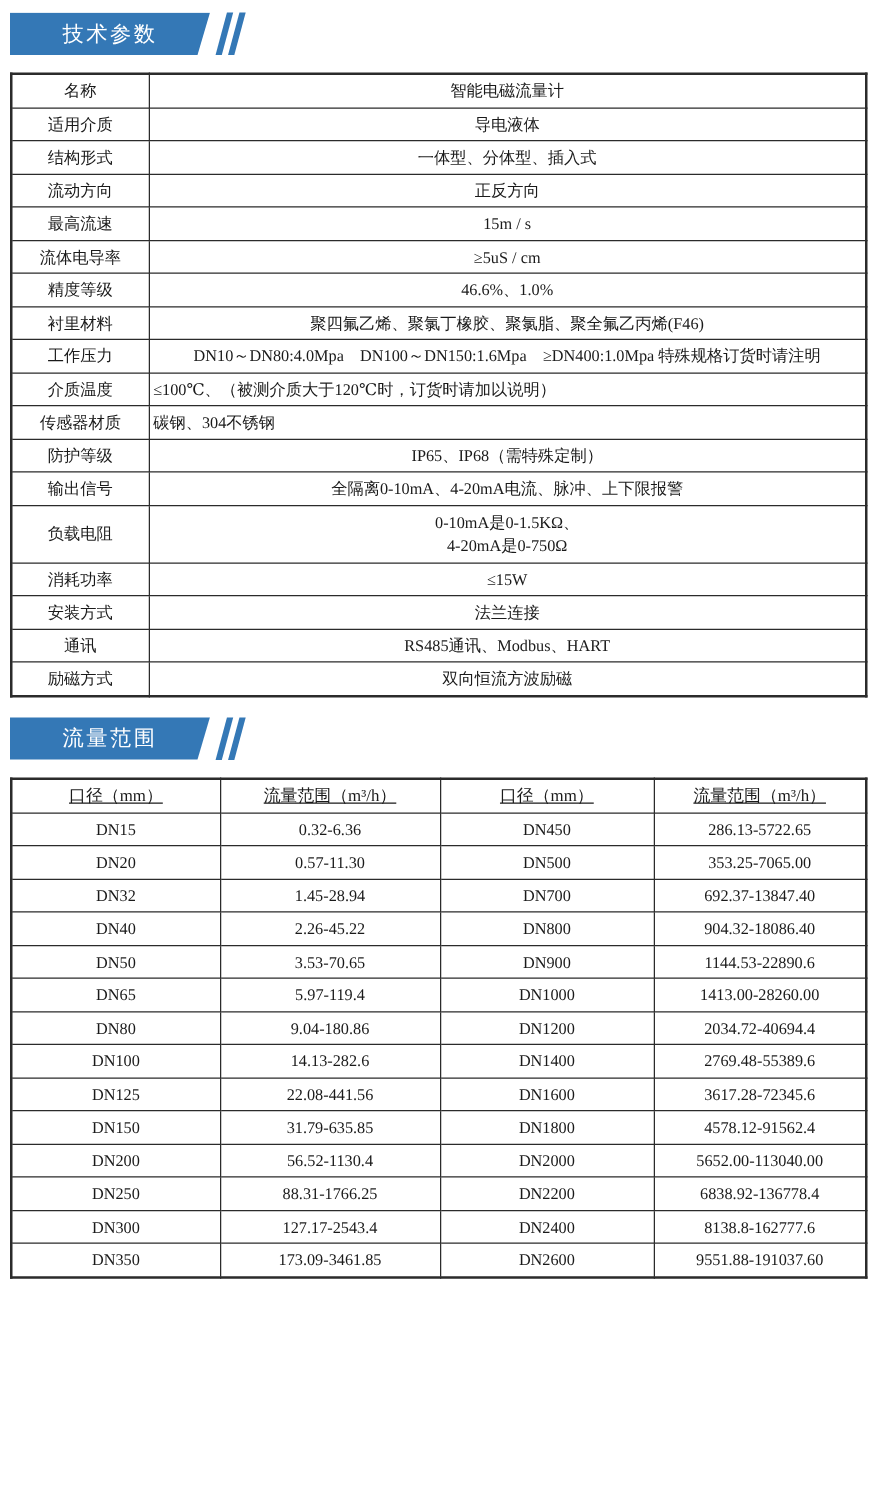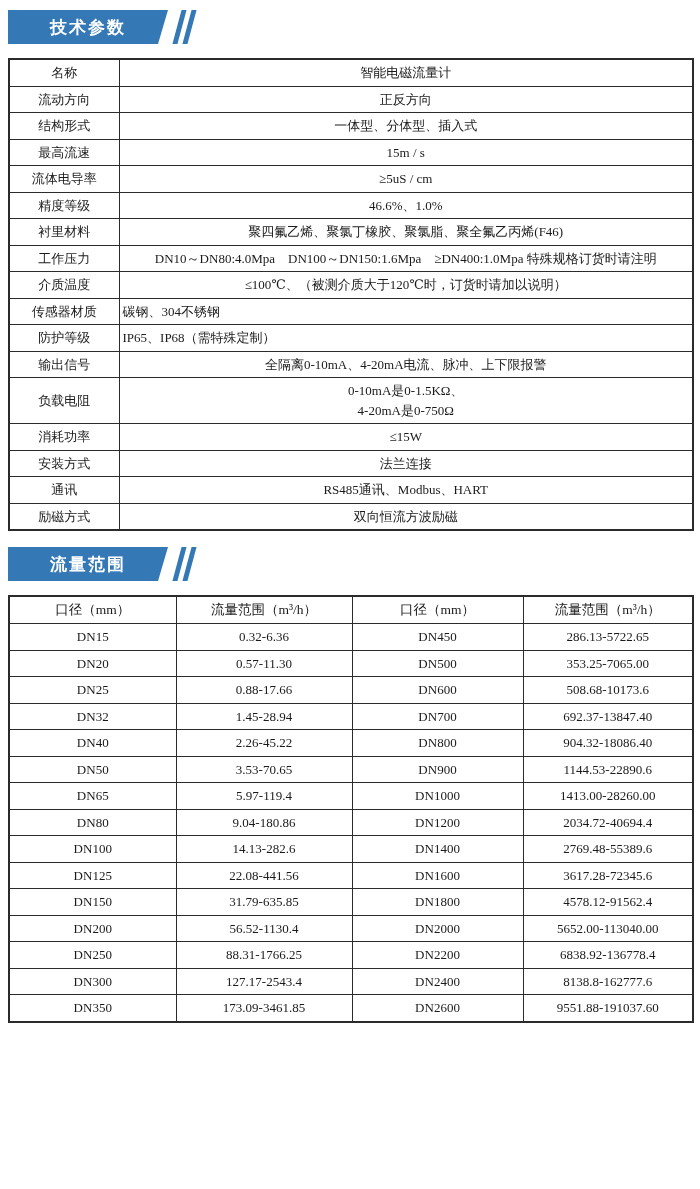--- a/index.html
+++ b/index.html
@@ -24,21 +24,21 @@
   }
   .badge {
     width: 160px;
     height: 34px;
     background: #3478b6;
     clip-path: polygon(0 0, 100% 0, calc(100% - 10px) 100%, 0 100%);
     display: flex;
     align-items: center;
     justify-content: center;
     font-family: "Liberation Sans", sans-serif;
-    font-weight: bold;
+    font-weight: normal;
     font-size: 17px;
     letter-spacing: 2px;
     color: #ffffff;
   }
   .stripe {
     position: absolute;
     top: 0;
     height: 34px;
     width: 5px;
     background: #3478b6;
@@ -74,21 +74,21 @@
   #spec-table tbody tr:nth-child(11) td:nth-child(2) {
     text-align: left;
     padding-left: 3px;
   }
 
   
   #flow-table col.f1 { width: 167px; }
   #flow-table col.f2 { width: 176px; }
   #flow-table col.f3 { width: 171px; }
   #flow-table col.f4 { width: 170px; }
-  #flow-table th { font-size: 13.5px; }
+  #flow-table th { font-size: 13.5px; text-decoration: underline; }
 
   .mb { margin-bottom: 16px; }
 </style>
 </head>
 <body>
 
 <div class="badge-wrap">
   <div class="badge">
     <span>技术参数</span>
   </div>
@@ -100,26 +100,30 @@
   <colgroup>
       <col class="c-label">
       <col class="c-value">
     </colgroup>
   <tbody>
       <tr>
         <td>名称</td>
         <td>智能电磁流量计</td>
       </tr>
       <tr>
+        <td>适用介质</td>
+        <td>导电液体</td>
+      </tr>
+      <tr>
+        <td>结构形式</td>
+        <td>一体型、分体型、插入式</td>
+      </tr>
+      <tr>
         <td>流动方向</td>
         <td>正反方向</td>
-      </tr>
-      <tr>
-        <td>结构形式</td>
-        <td>一体型、分体型、插入式</td>
       </tr>
       <tr>
         <td>最高流速</td>
         <td>15m / s</td>
       </tr>
       <tr>
         <td>流体电导率</td>
         <td>≥5uS / cm</td>
       </tr>
       <tr>
@@ -204,26 +208,20 @@
         <td>DN450</td>
         <td>286.13-5722.65</td>
       </tr>
       <tr>
         <td>DN20</td>
         <td>0.57-11.30</td>
         <td>DN500</td>
         <td>353.25-7065.00</td>
       </tr>
       <tr>
-        <td>DN25</td>
-        <td>0.88-17.66</td>
-        <td>DN600</td>
-        <td>508.68-10173.6</td>
-      </tr>
-      <tr>
         <td>DN32</td>
         <td>1.45-28.94</td>
         <td>DN700</td>
         <td>692.37-13847.40</td>
       </tr>
       <tr>
         <td>DN40</td>
         <td>2.26-45.22</td>
         <td>DN800</td>
         <td>904.32-18086.40</td>

